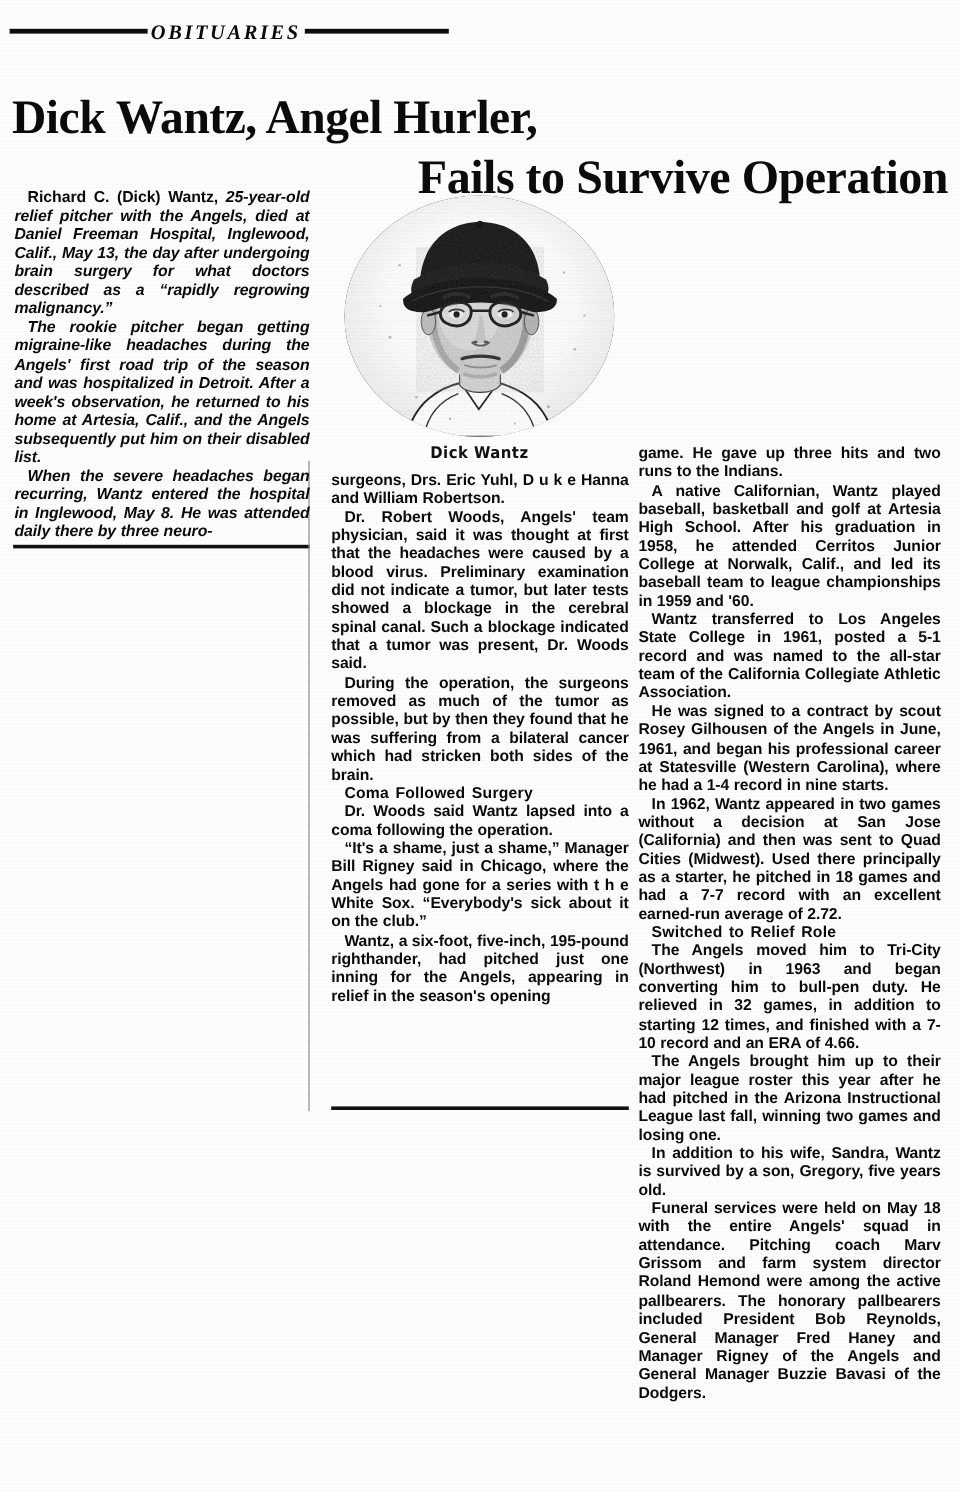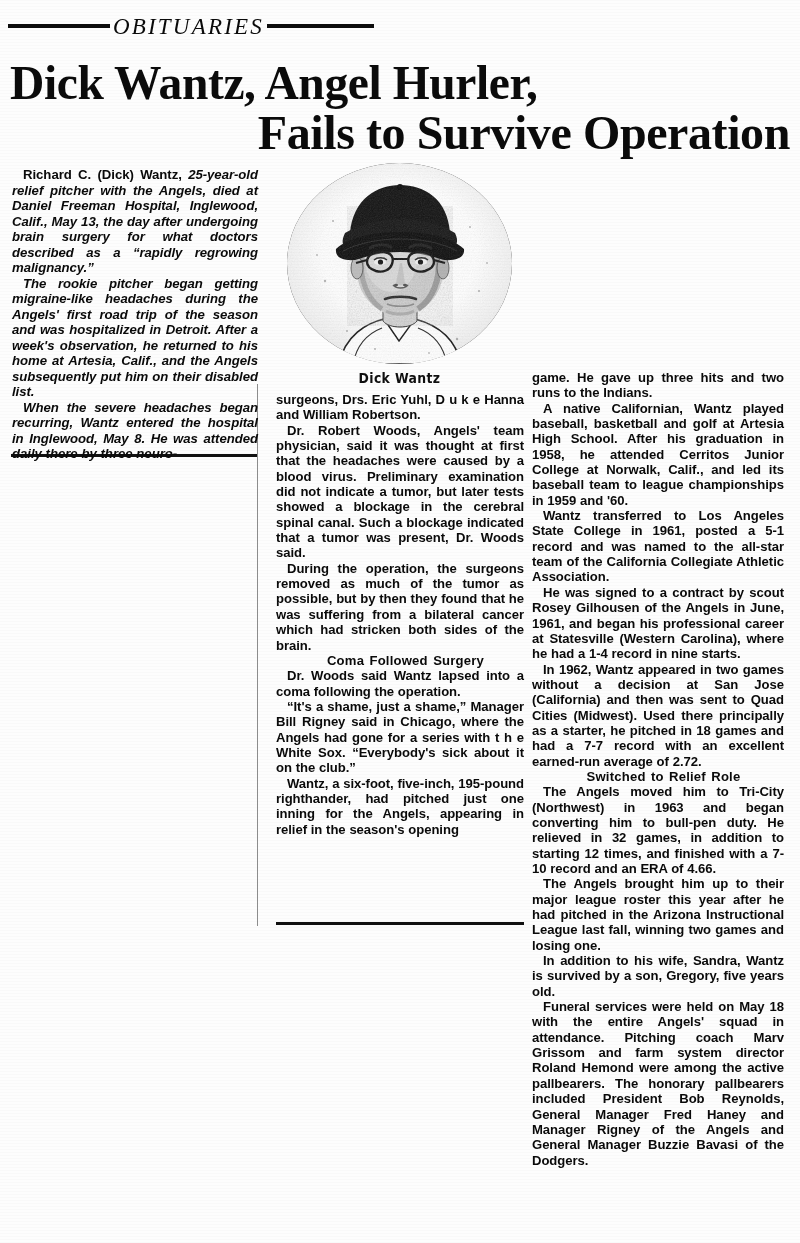--- a/index.html
+++ b/index.html
@@ -36,39 +36,39 @@
   .kicker .rule-left,
   .kicker .rule-right {
     flex: 1 1 auto;
     height: 4px;
     background: #0d0d0d;
   }
   .kicker .rule-left { margin-right: 2px; }
   .kicker .rule-right { margin-left: 2px; flex-grow: 1.05; }
   .kicker-word {
     font-family: "Liberation Serif", serif;
-    font-weight: 400;
+    font-weight: 700;
     font-style: italic;
-    font-size: 23px;
+    font-size: 17px;
     letter-spacing: 2.2px;
     line-height: 1;
     white-space: nowrap;
     padding: 0 1px;
     transform: scaleY(1.02);
   }
 
   
   .headline {
     position: absolute;
     left: 10px;
-    top: 26px;
+    top: 46px;
     width: 780px;
     font-family: "Liberation Serif", serif;
     font-weight: 700;
-    font-size: 48px;
+    font-size: 40px;
     line-height: 50px;
     letter-spacing: -0.4px;
     color: #0b0b0b;
   }
   .headline .l1 { display: block; text-align: left; transform: scaleX(0.99); transform-origin: left; }
   .headline .l2 { display: block; text-align: right; padding-left: 34px; }
 
   
   .col {
     position: absolute;
@@ -82,21 +82,21 @@
   }
   .col p {
     margin: 0;
     text-indent: 11px;
   }
   .col p.noindent { text-indent: 0; }
 
   
   #col1 {
     left: 12px;
-    top: 167px;
+    top: 156px;
     width: 246px;
     font-style: italic;
     font-size: 13.2px;
     line-height: 15.5px;
   }
   #col1 .lead { font-style: normal; }
 
   
   #col2 {
     left: 276px;
@@ -104,21 +104,21 @@
     width: 248px;
   }
   
   #col3 {
     left: 532px;
     top: 370px;
     width: 252px;
   }
 
   .subhead {
-    text-align: center;
+    text-align: left;
     text-indent: 0;
     font-weight: 700;
     letter-spacing: 0.2px;
     word-spacing: 1.5px;
     margin: 0;
   }
 
   
   .hr-col1 {
     position: absolute;

